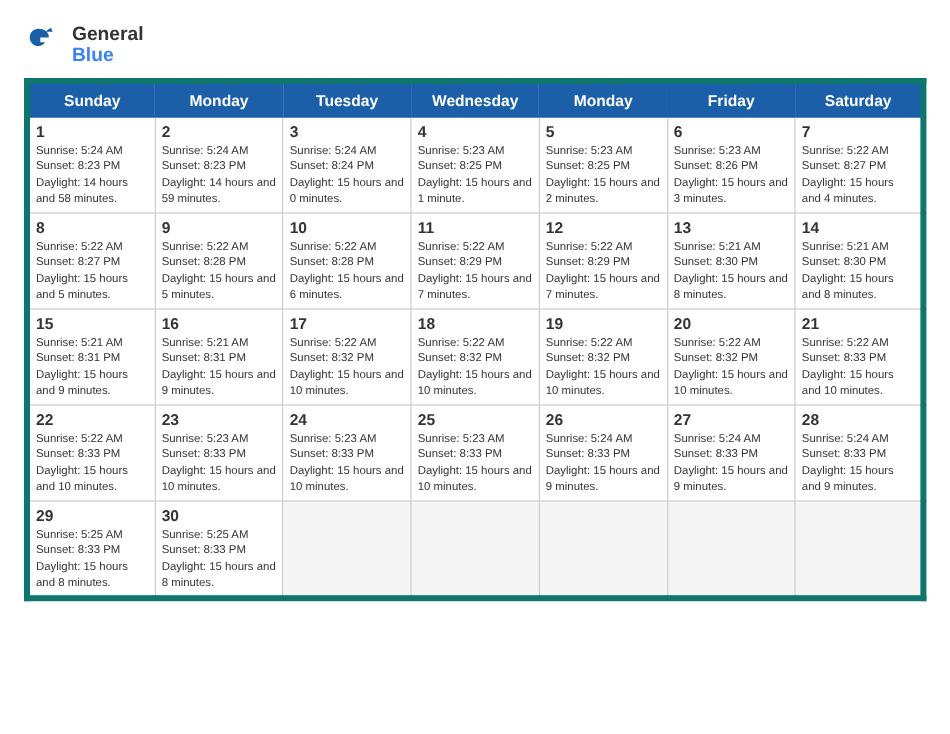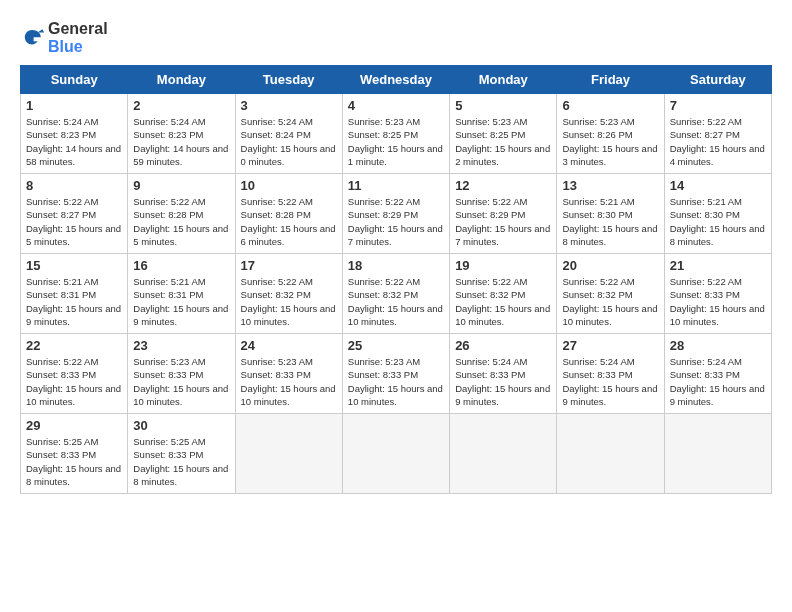--- a/index.html
+++ b/index.html
@@ -11,22 +11,21 @@
       padding: 20px;
     }
     .header {
       display: flex;
       justify-content: space-between;
       align-items: flex-start;
       margin-bottom: 10px;
     }
     .logo {
       display: flex;
-      align-items: center;
-      gap: 4px;
+      gap: 16px;
     }
     .logo-text {
       font-size: 16px;
       font-weight: bold;
       line-height: 1.1;
     }
     .logo-general { color: #333; }
     .logo-blue { color: #3b82f6; }
     .logo-icon {
       width: 24px;
@@ -40,21 +39,21 @@
       color: #333;
       font-weight: normal;
     }
     .location {
       font-size: 14px;
       color: #555;
     }
     .calendar {
       width: 100%;
       border-collapse: collapse;
-      border: 1px solid #0f766e;
+      border: 5px solid #0f766e;
     }
     .calendar th {
       background: #1a5fa8;
       color: #fff;
       font-size: 13px;
       font-weight: bold;
       padding: 6px 4px;
       text-align: center;
       border: 1px solid #1a5fa8;
     }

